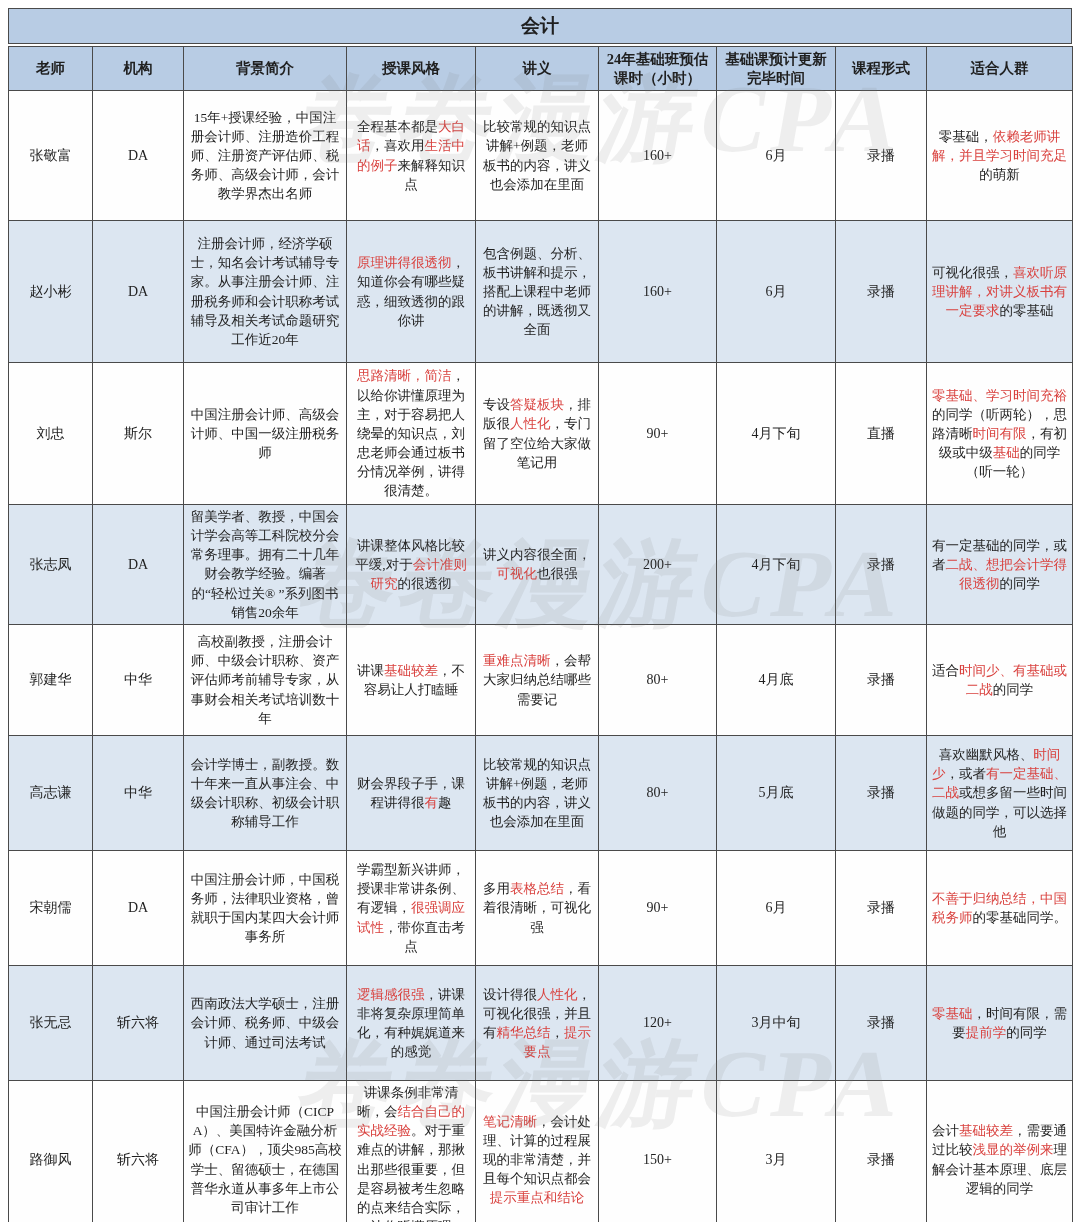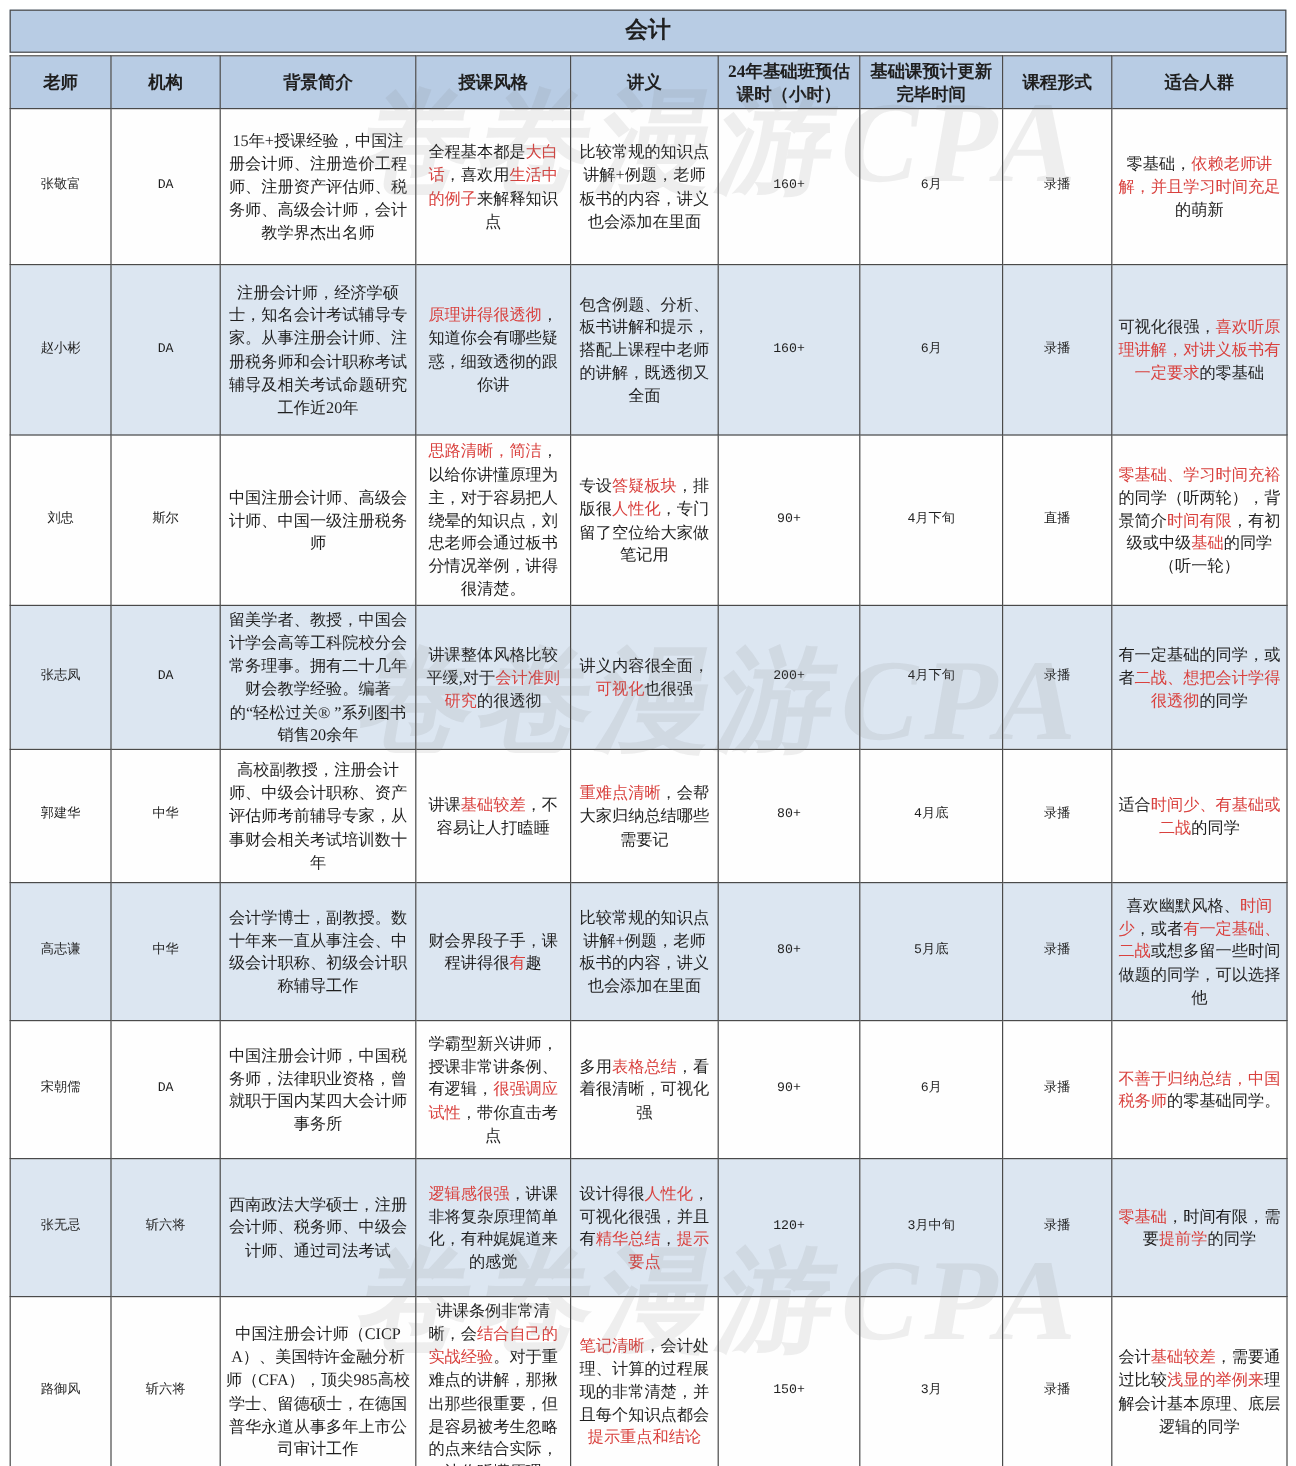--- a/index.html
+++ b/index.html
@@ -44,21 +44,21 @@
   tbody tr:nth-child(even) td{background:var(--alt-bg);}
   tbody tr:nth-child(1){height:130px;}
   tbody tr:nth-child(2){height:142px;}
   tbody tr:nth-child(3){height:142px;}
   tbody tr:nth-child(4){height:113px;}
   tbody tr:nth-child(5){height:111px;}
   tbody tr:nth-child(6){height:115px;}
   tbody tr:nth-child(7){height:115px;}
   tbody tr:nth-child(8){height:115px;}
   tbody tr:nth-child(9){height:149px;}
-  td.hours,td.update,td.format,td.teacher,td.org{font-size:11px;font-family:Liberation Mono, monospace;}
+  td.hours,td.update,td.format,td.teacher,td.org{font-size:14px;}
   .red{color:var(--red);}
   .watermark{
     position:absolute;left:300px;width:640px;
     font-size:96px;font-weight:bold;letter-spacing:4px;
     color:rgba(120,120,120,0.12);
     transform:skewX(-10deg);
     white-space:nowrap;pointer-events:none;z-index:5;
     font-family:"Liberation Serif","DejaVu Serif",serif;
   }
   .wm-1{top:55px;}
@@ -122,21 +122,21 @@
     </tr>
         <tr class="body-row">
       <td class="teacher">刘忠</td>
       <td class="org">斯尔</td>
       <td class="bg">中国注册会计师、高级会计师、中国一级注册税务师</td>
       <td class="style"><span class="red">思路清晰，简洁</span><span>，以给你讲懂原理为主，对于容易把人绕晕的知识点，刘忠老师会通过板书分情况举例，讲得很清楚。</span></td>
       <td class="notes"><span>专设</span><span class="red">答疑板块</span><span>，排版很</span><span class="red">人性化</span><span>，专门留了空位给大家做笔记用</span></td>
       <td class="hours">90+</td>
       <td class="update">4月下旬</td>
       <td class="format">直播</td>
-      <td class="audience"><span class="red">零基础、学习时间充裕</span><span>的同学（听两轮），背景简介</span><span class="red">时间有限</span><span>，有初级或中级</span><span class="red">基础</span><span>的同学（听一轮）</span></td>
+      <td class="audience"><span class="red">零基础、学习时间充裕</span><span>的同学（听两轮），思路清晰</span><span class="red">时间有限</span><span>，有初级或中级</span><span class="red">基础</span><span>的同学（听一轮）</span></td>
     </tr>
         <tr class="body-row">
       <td class="teacher">张志凤</td>
       <td class="org">DA</td>
       <td class="bg">留美学者、教授，中国会计学会高等工科院校分会常务理事。拥有二十几年财会教学经验。编著的“轻松过关® ”系列图书销售20余年</td>
       <td class="style"><span>讲课整体风格比较平缓,对于</span><span class="red">会计准则研究</span><span>的很透彻</span></td>
       <td class="notes"><span>讲义内容很全面，</span><span class="red">可视化</span><span>也很强</span></td>
       <td class="hours">200+</td>
       <td class="update">4月下旬</td>
       <td class="format">录播</td>

